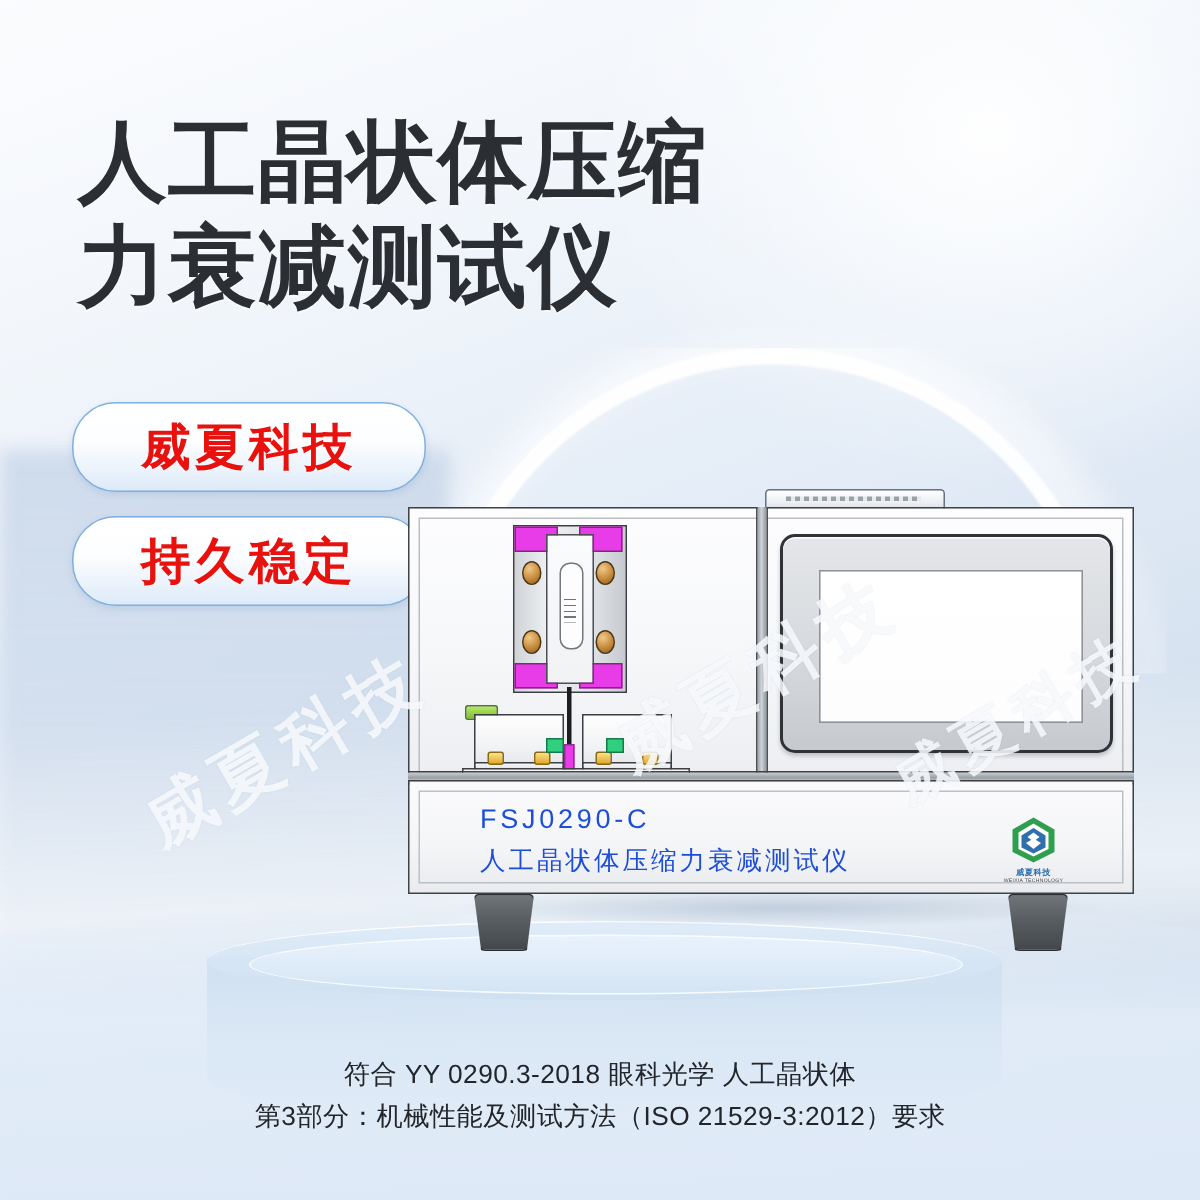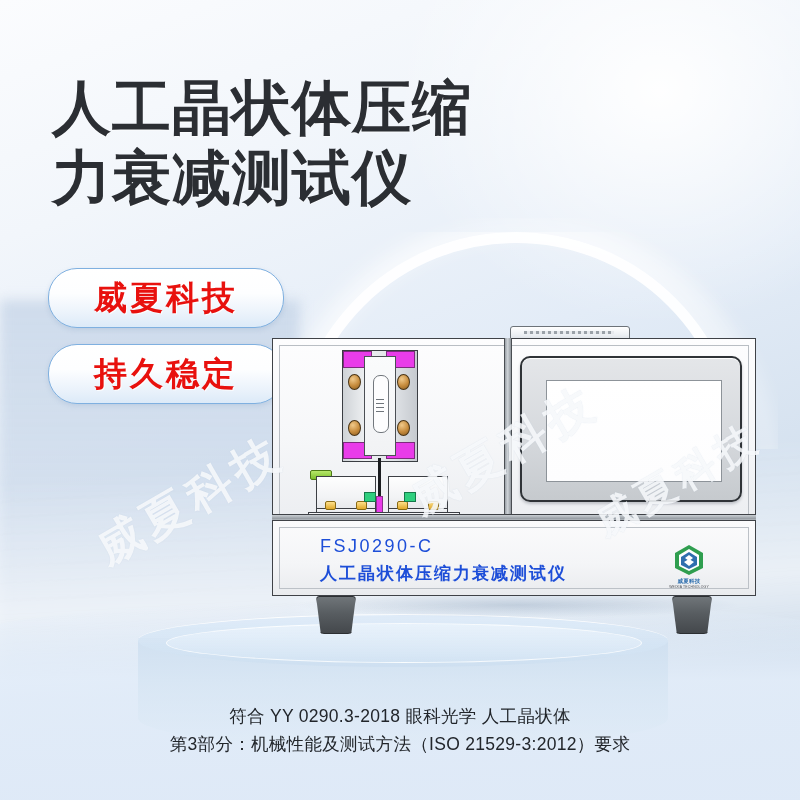--- a/index.html
+++ b/index.html
@@ -226,21 +226,21 @@
   .m-lower-inner{position:absolute;left:6px;top:6px;right:6px;bottom:6px;border:1.1px solid #bcc1c7;}
   .m-seam{
     position:absolute;left:0;top:180px;width:484px;height:7px;
     background:linear-gradient(180deg,#c9ced3 0%,#9aa0a6 50%,#d7dbe0 100%);
     border-top:1.3px solid #3f4247;border-bottom:1.3px solid #3f4247;
   }
   .m-label{
     position:absolute;left:0;top:202px;width:420px;text-align:left;color:#1d4ed8;margin-left:48px;
   }
   .m-model{font-size:18px;letter-spacing:2.5px;margin-bottom:5px;font-family:"Liberation Sans",sans-serif;}
-  .m-name{font-size:17px;font-weight:bold;letter-spacing:2px;}
+  .m-name{font-size:17px;font-weight:normal;letter-spacing:2px;}
   
   .m-logo{position:absolute;right:44px;top:210px;width:46px;text-align:center;}
   .logo-mark{width:34px;height:32px;margin:0 auto;}
   .logo-text{
     font-size:5.5px;color:#2f6fae;letter-spacing:.3px;margin-top:2px;font-weight:bold;
   }
   .logo-sub{font-size:3.4px;color:#4a4d52;letter-spacing:.2px;}
   
   .foot{
     position:absolute;top:262px;width:38px;height:36px;

